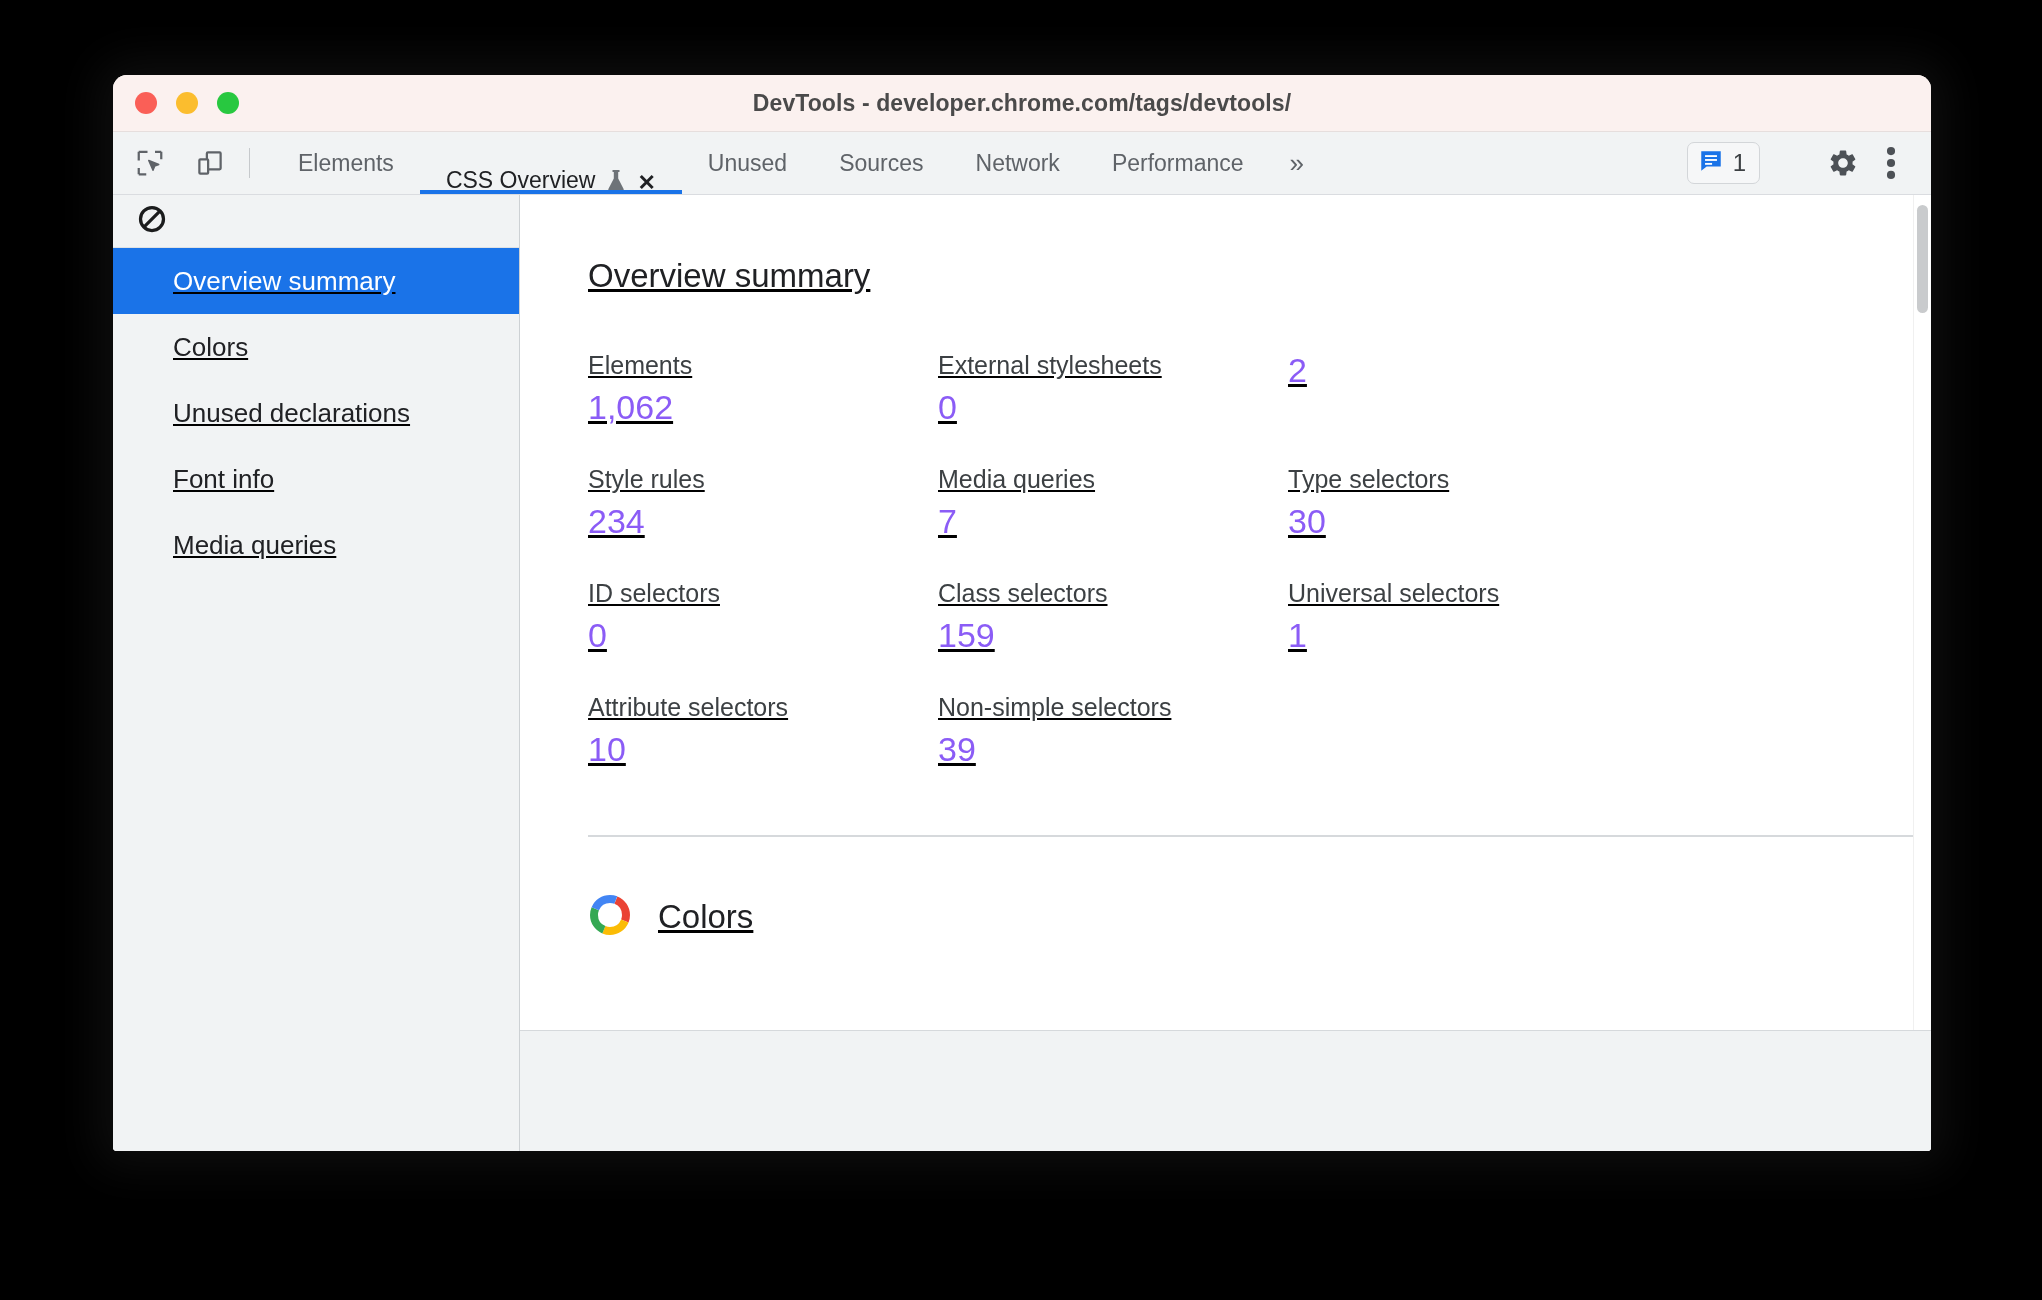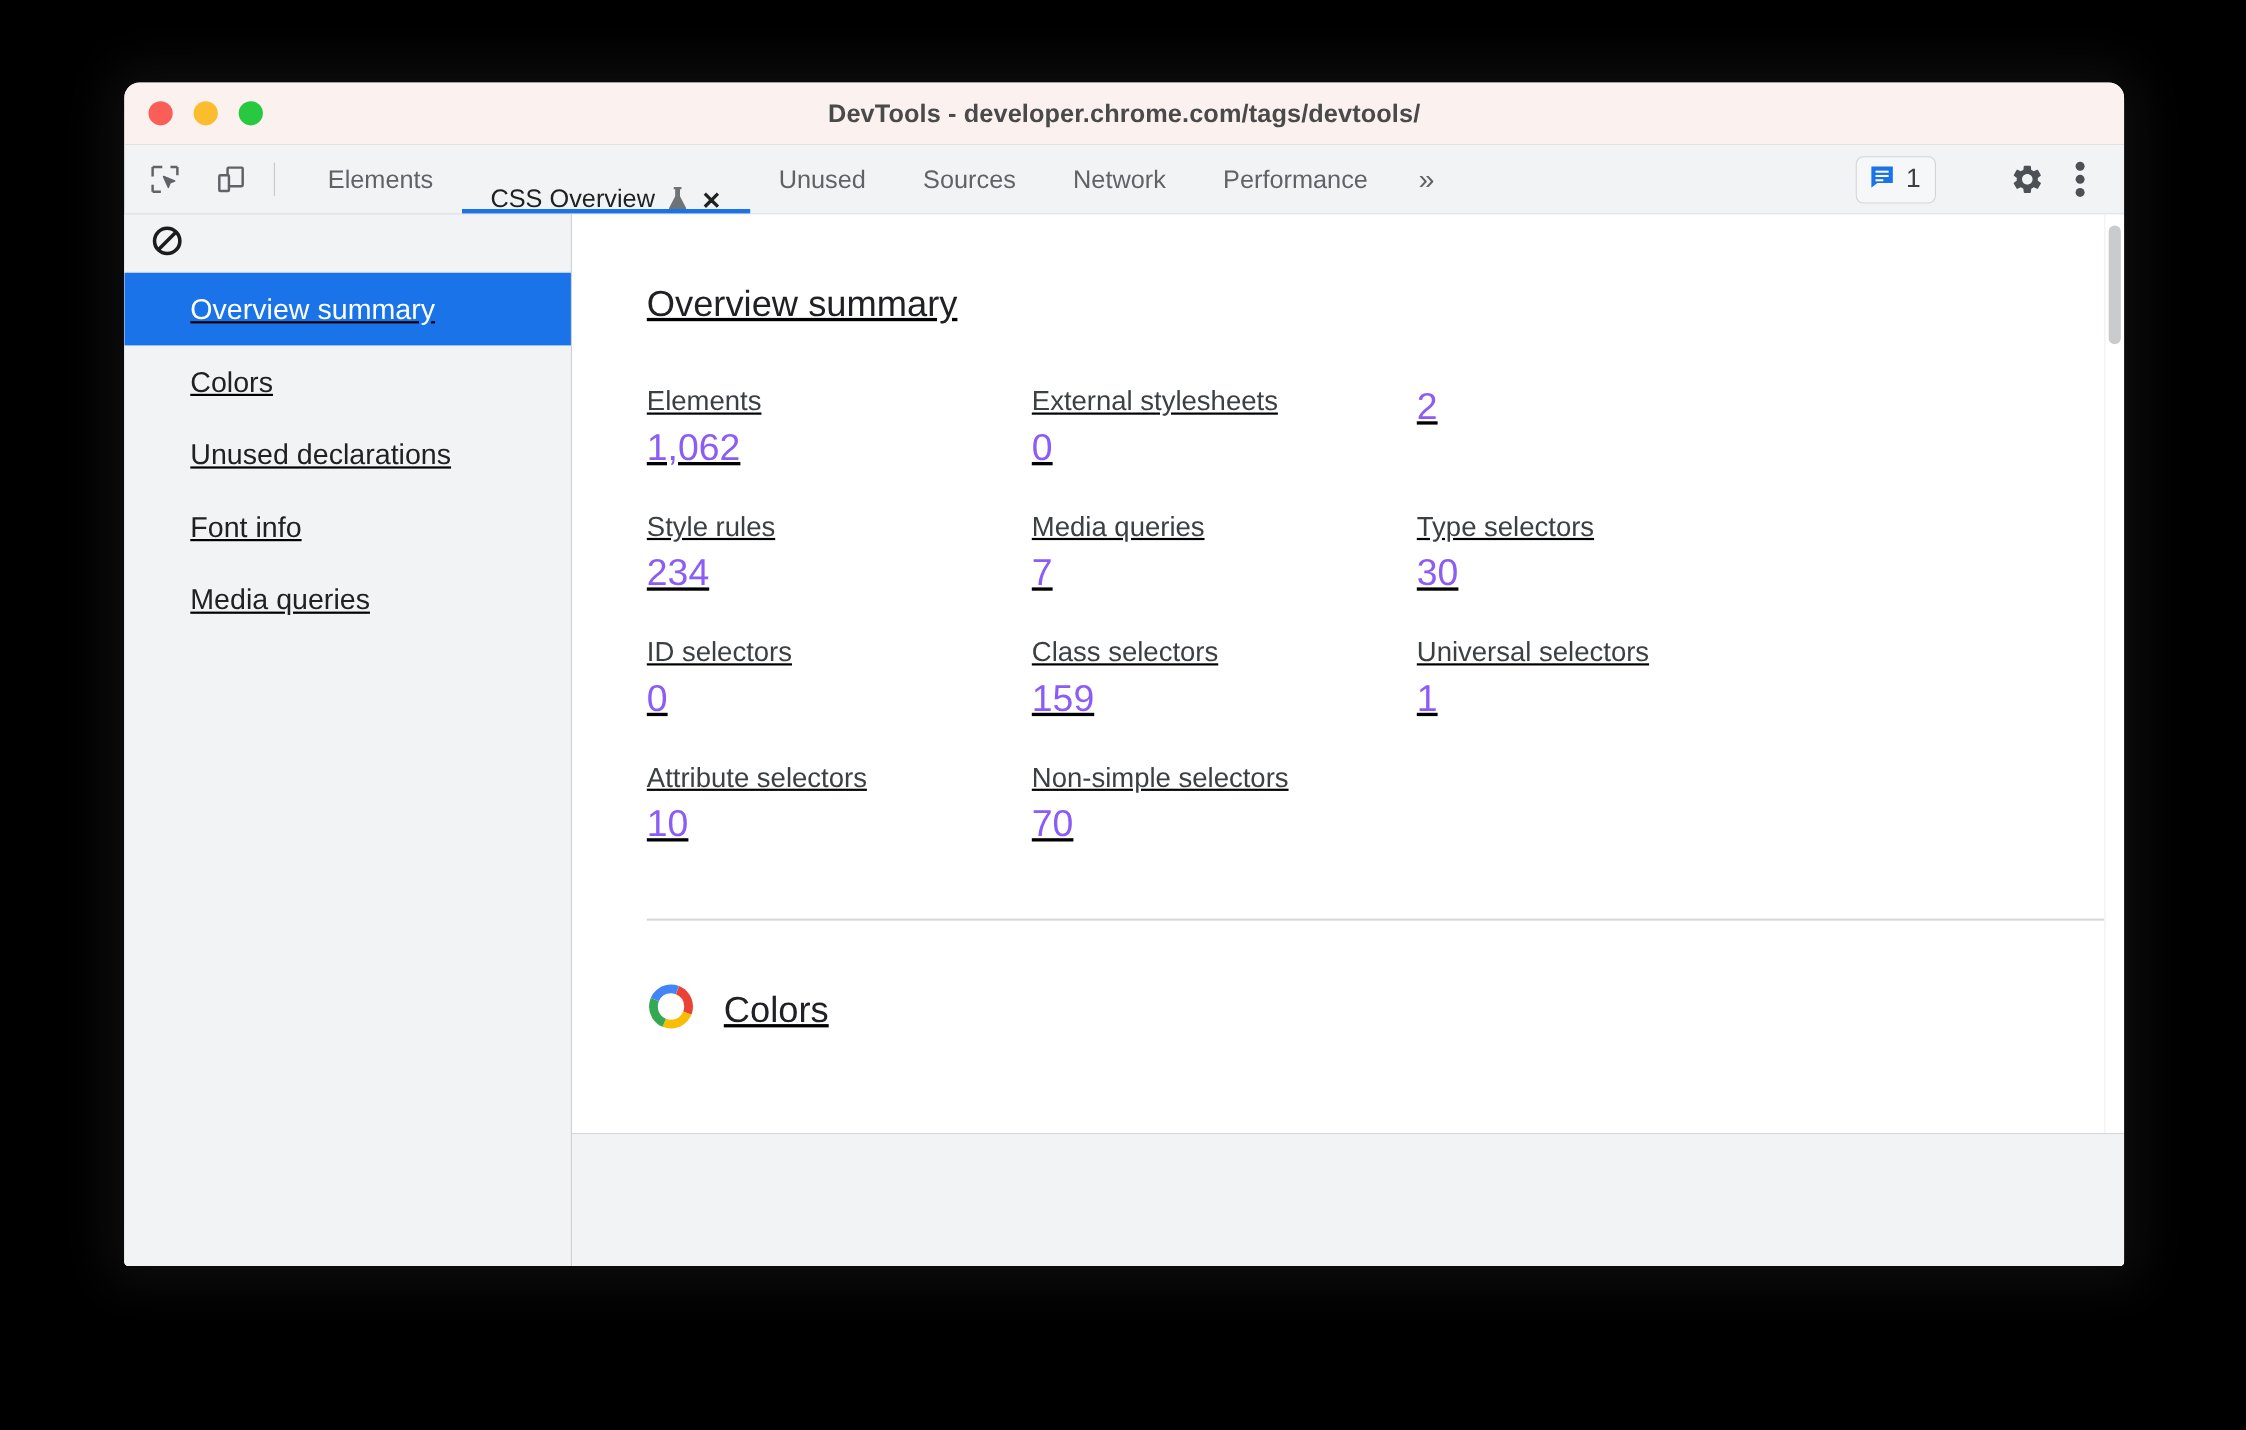--- a/index.html
+++ b/index.html
@@ -455,21 +455,21 @@
                 <div class="stat-label">Universal selectors</div>
                 <div class="stat-value">1</div>
               </div>
 
               <div>
                 <div class="stat-label">Attribute selectors</div>
                 <div class="stat-value">10</div>
               </div>
               <div>
                 <div class="stat-label">Non-simple selectors</div>
-                <div class="stat-value">70</div>
+                <div class="stat-value">39</div>
               </div>
               <div>
                 <div class="stat-label"></div>
                 <div class="stat-value"></div>
               </div>
             </div>
             <div class="divider-h"></div>
           </div>
 
           <div class="colors-section">

